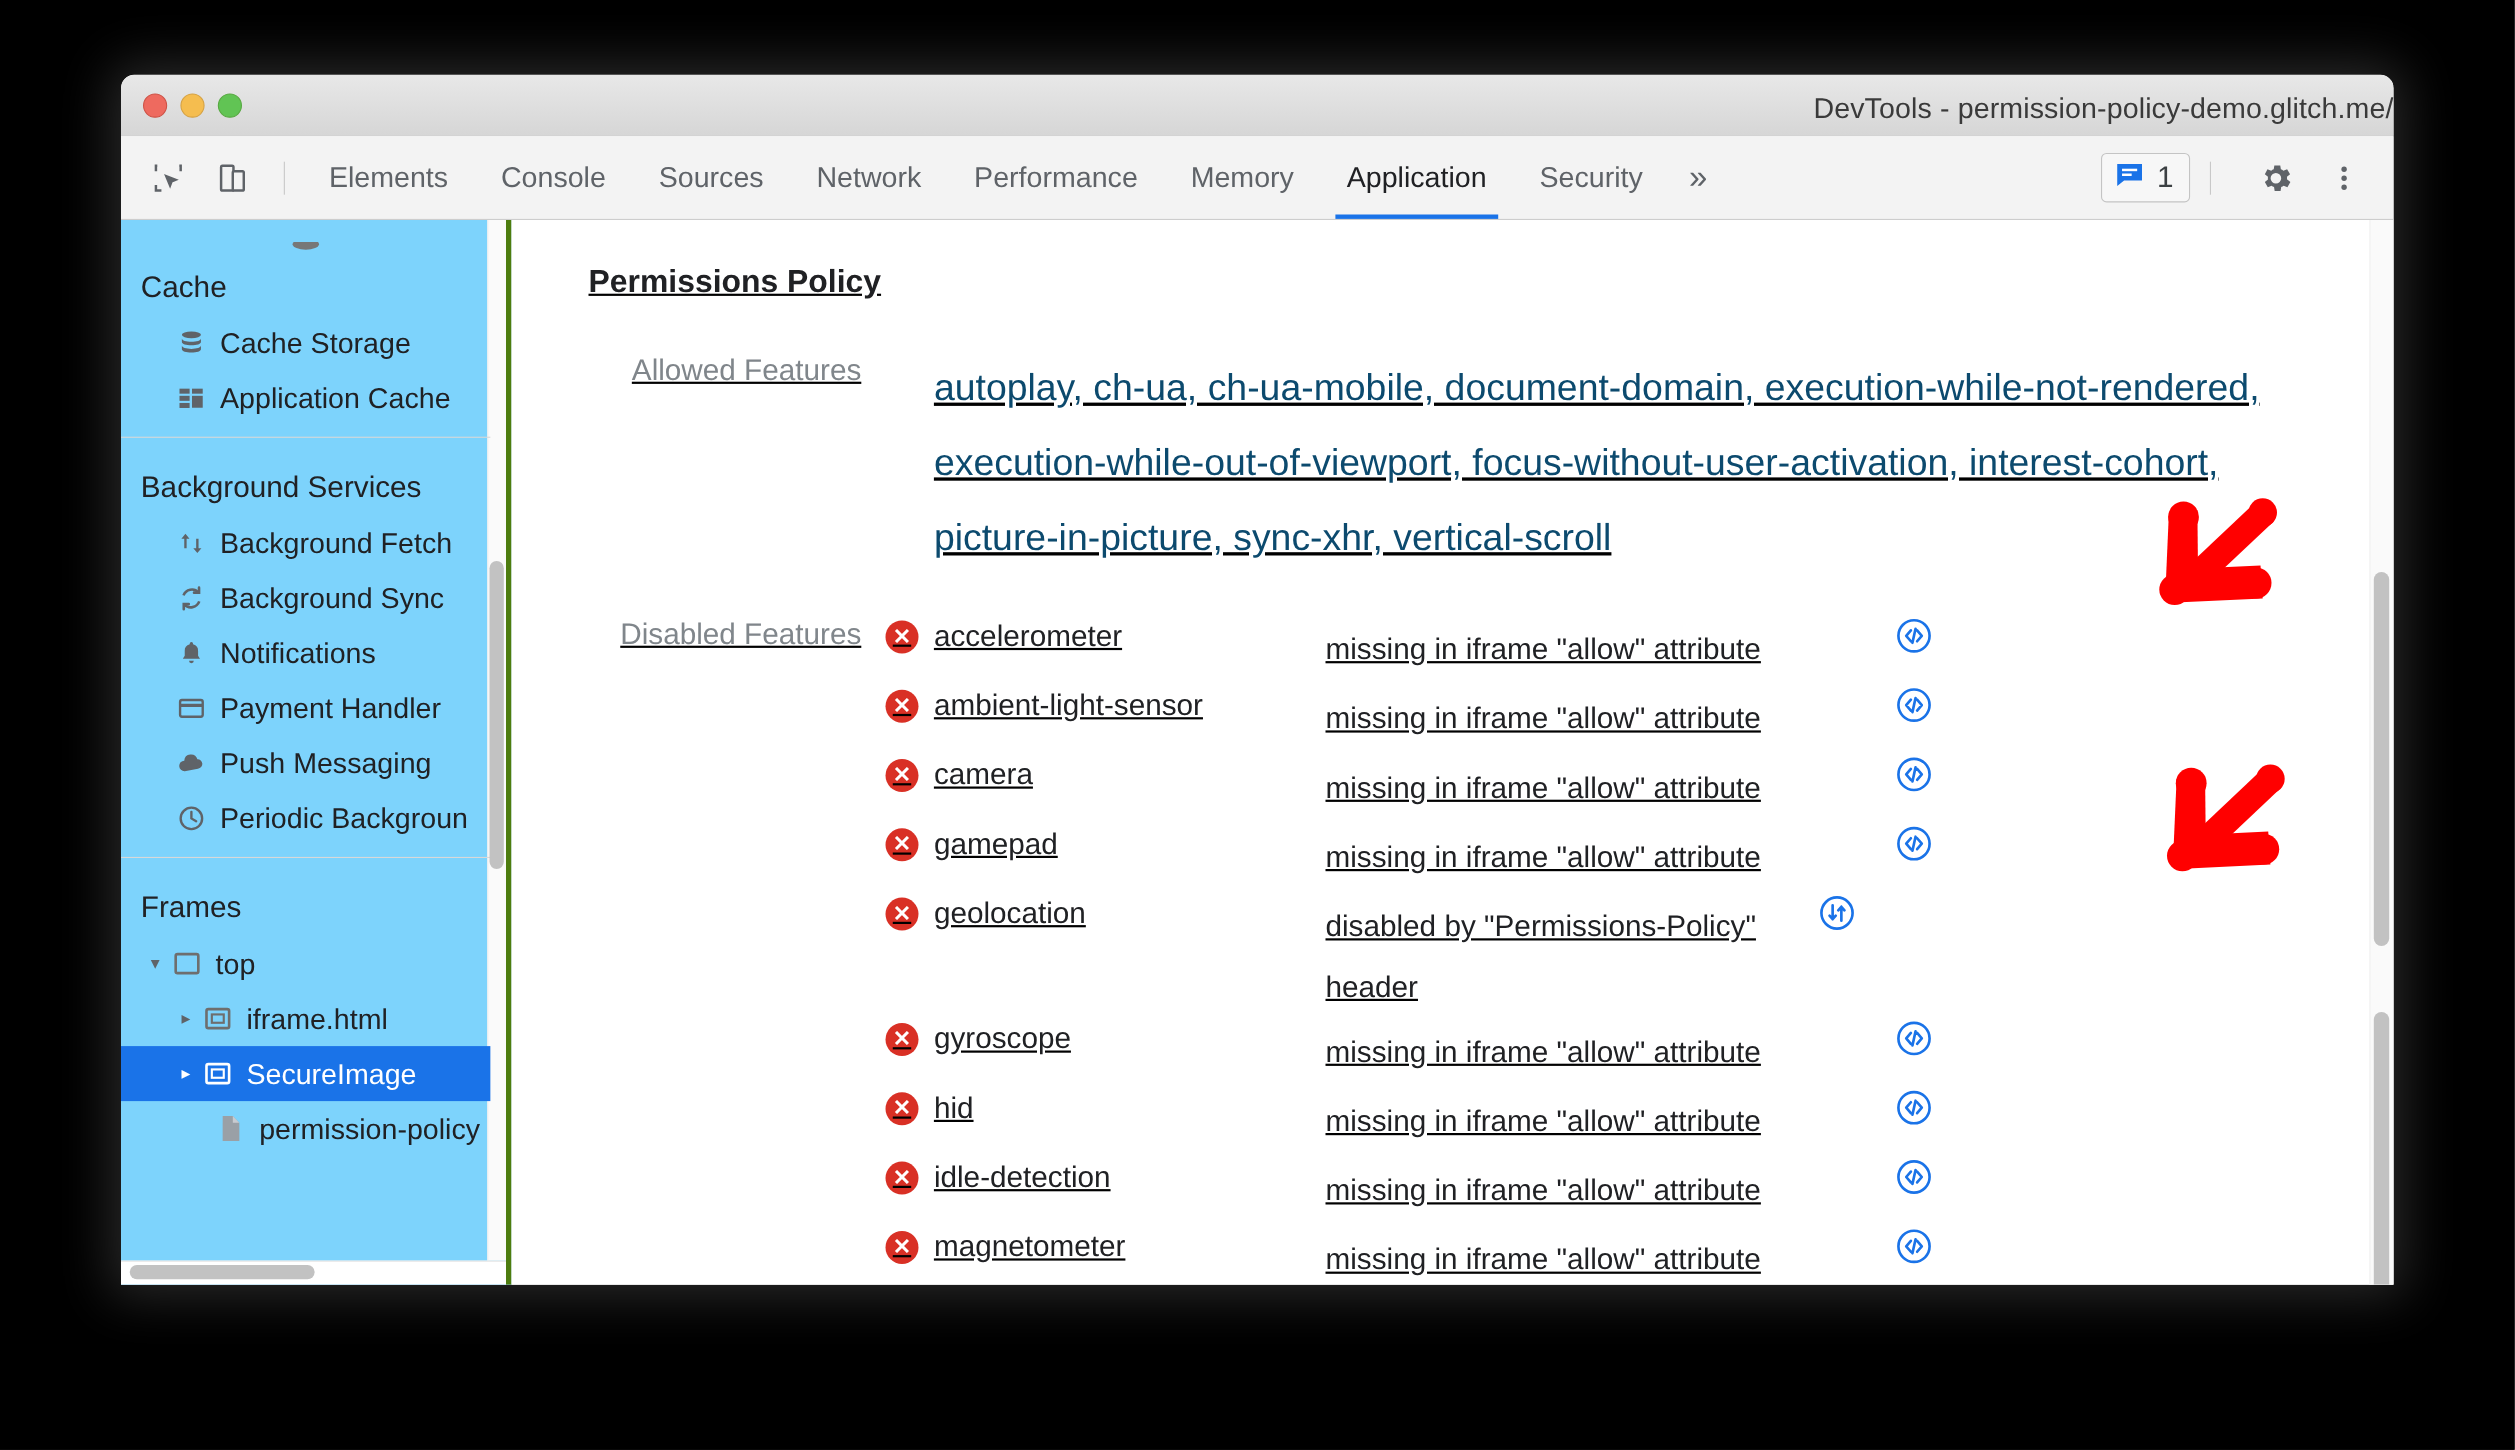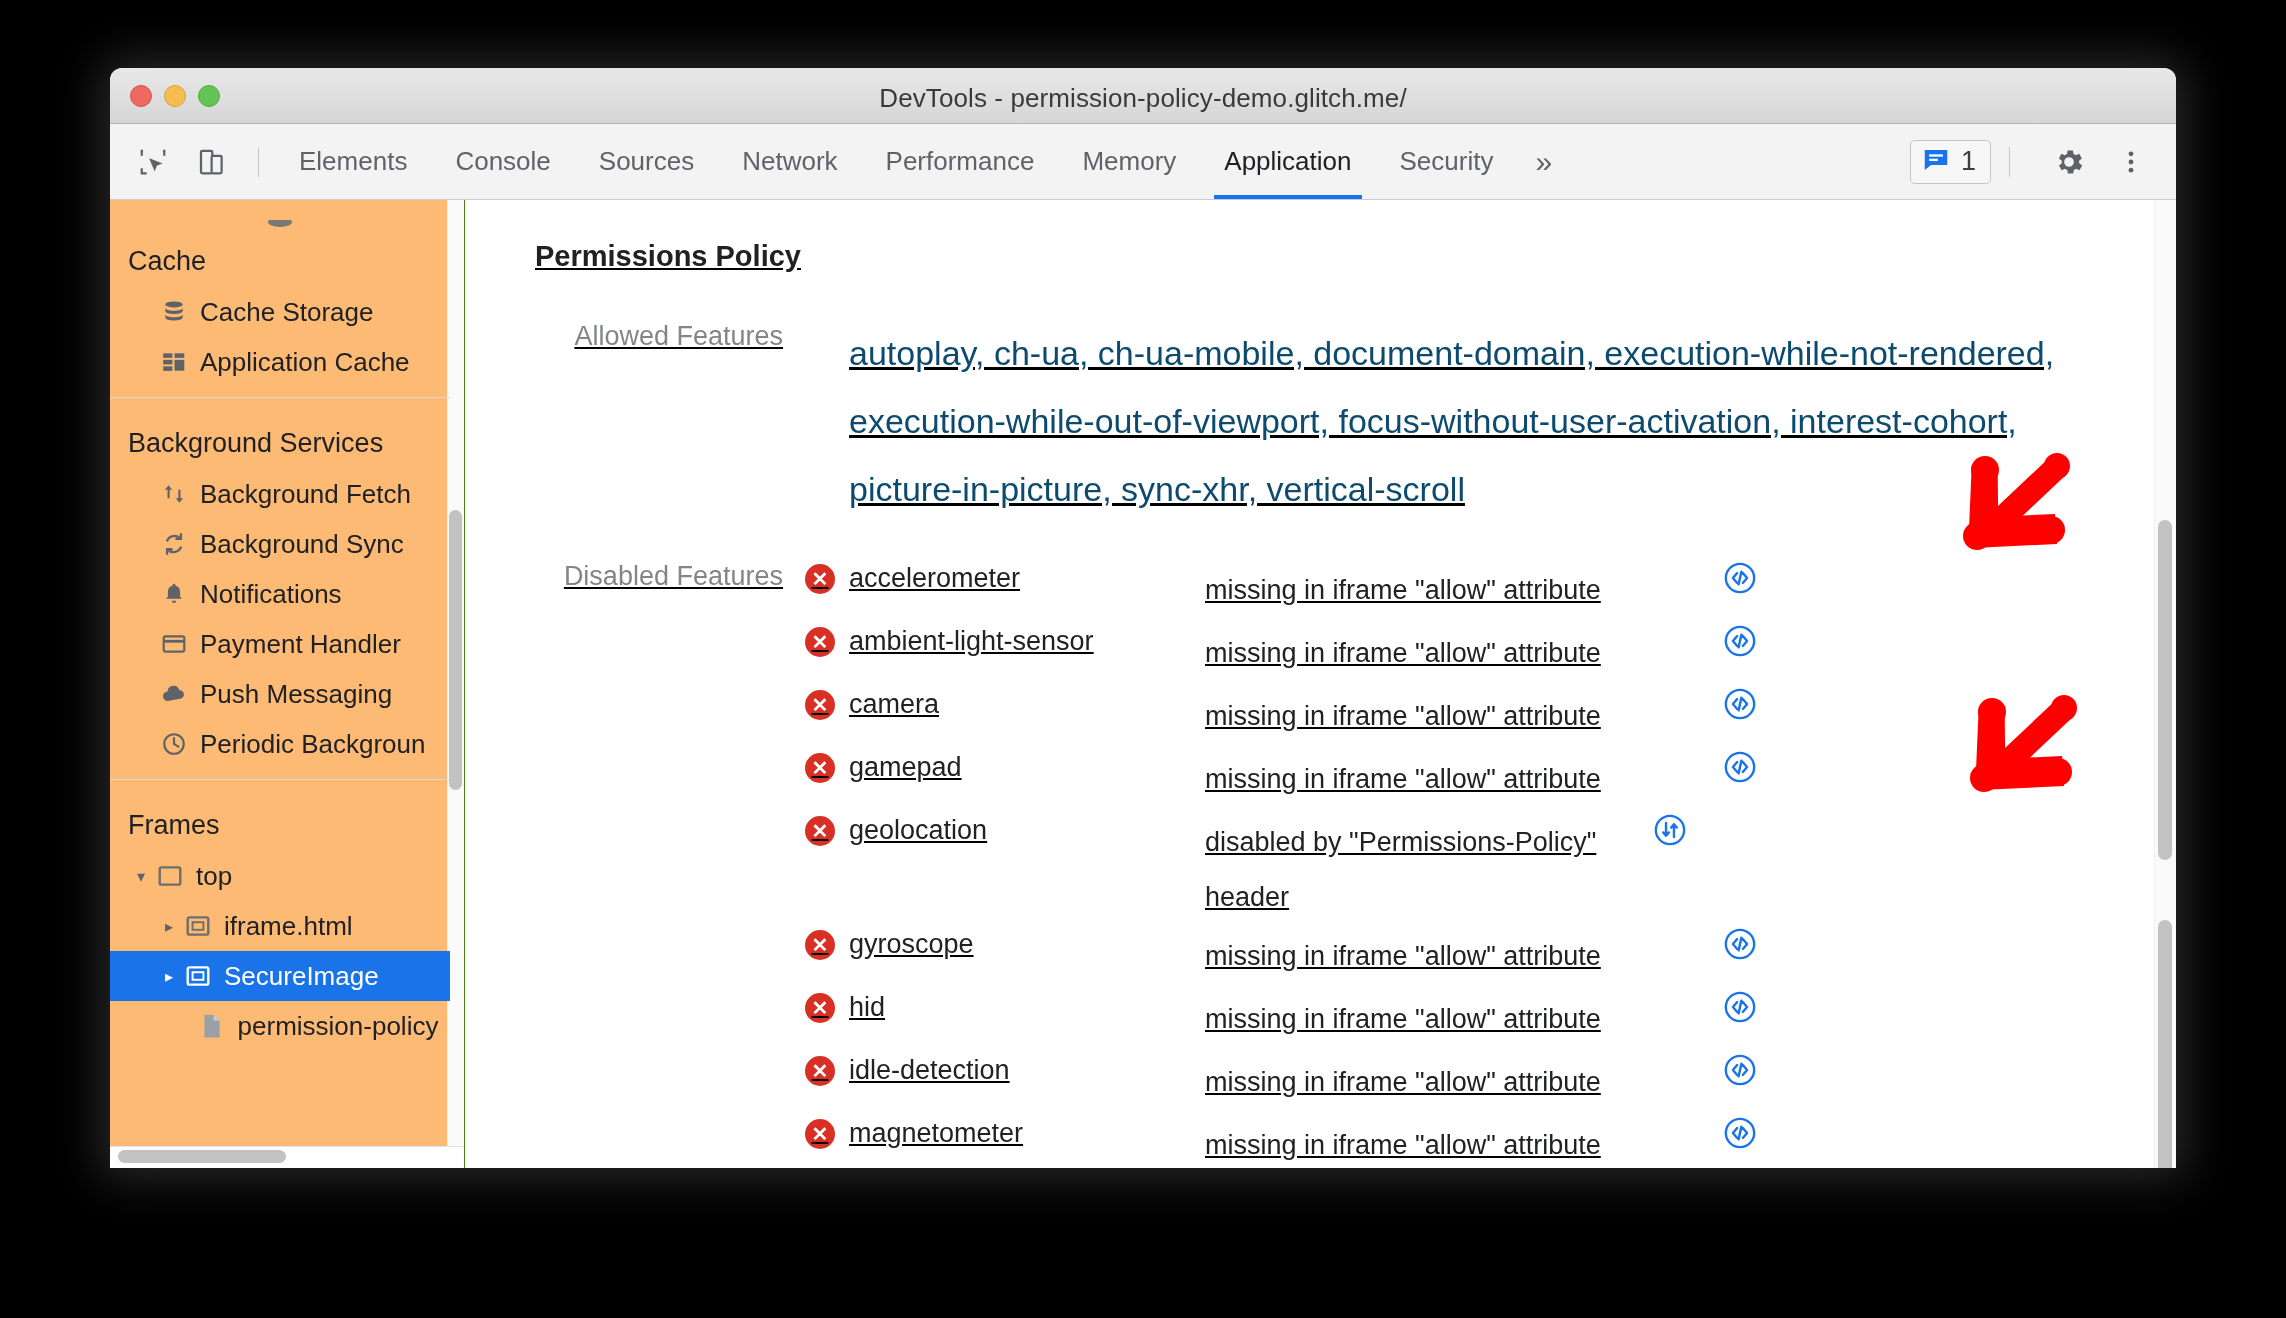--- a/index.html
+++ b/index.html
@@ -29,21 +29,21 @@
     border-bottom: 1px solid #b4b4b4;
     border-radius: 12px 12px 0 0;
   }
   #traffic { position: absolute; left: 20px; top: 17px; display: flex; gap: 12px; }
   .light { width: 22px; height: 22px; border-radius: 50%; }
   .light.red    { background: #ee6a5f; border: 1px solid #ce5347; }
   .light.yellow { background: #f5bd4f; border: 1px solid #d6a243; }
   .light.green  { background: #61c454; border: 1px solid #58a942; }
   #title-text {
     position: absolute; left: 0; right: 0; top: 15px;
-    text-align: center;
+    text-align: right;
     font-size: 26px; color: #3a3a3a;
     letter-spacing: .1px;
   }
 
   
   #toolbar {
     position: relative;
     height: 76px;
     background: #f3f3f3;
     border-bottom: 1px solid #cdcdcd;
@@ -90,22 +90,22 @@
   #kebab-btn { margin-left: 6px; }
 
   
   #body-split { display: flex; height: calc(100% - 56px - 76px); }
 
   
   #sidebar {
     position: relative;
     width: 355px;
     flex: 0 0 355px;
-    background: #fdba74;
-    border-right: 1px solid #4d7c0f;
+    background: #7dd3fc;
+    border-right: 5px solid #4d7c0f;
     overflow: hidden;
   }
   #sidebar-scroll { position: absolute; inset: 0 14px 24px 0; overflow: hidden; }
   .side-group { padding-bottom: 10px; }
   .side-group + .side-group { border-top: 1px solid #d8d8d8; padding-top: 18px; }
   .side-head {
     font-size: 27px; color: #202124;
     padding: 12px 0 10px 18px;
     white-space: nowrap;
   }

